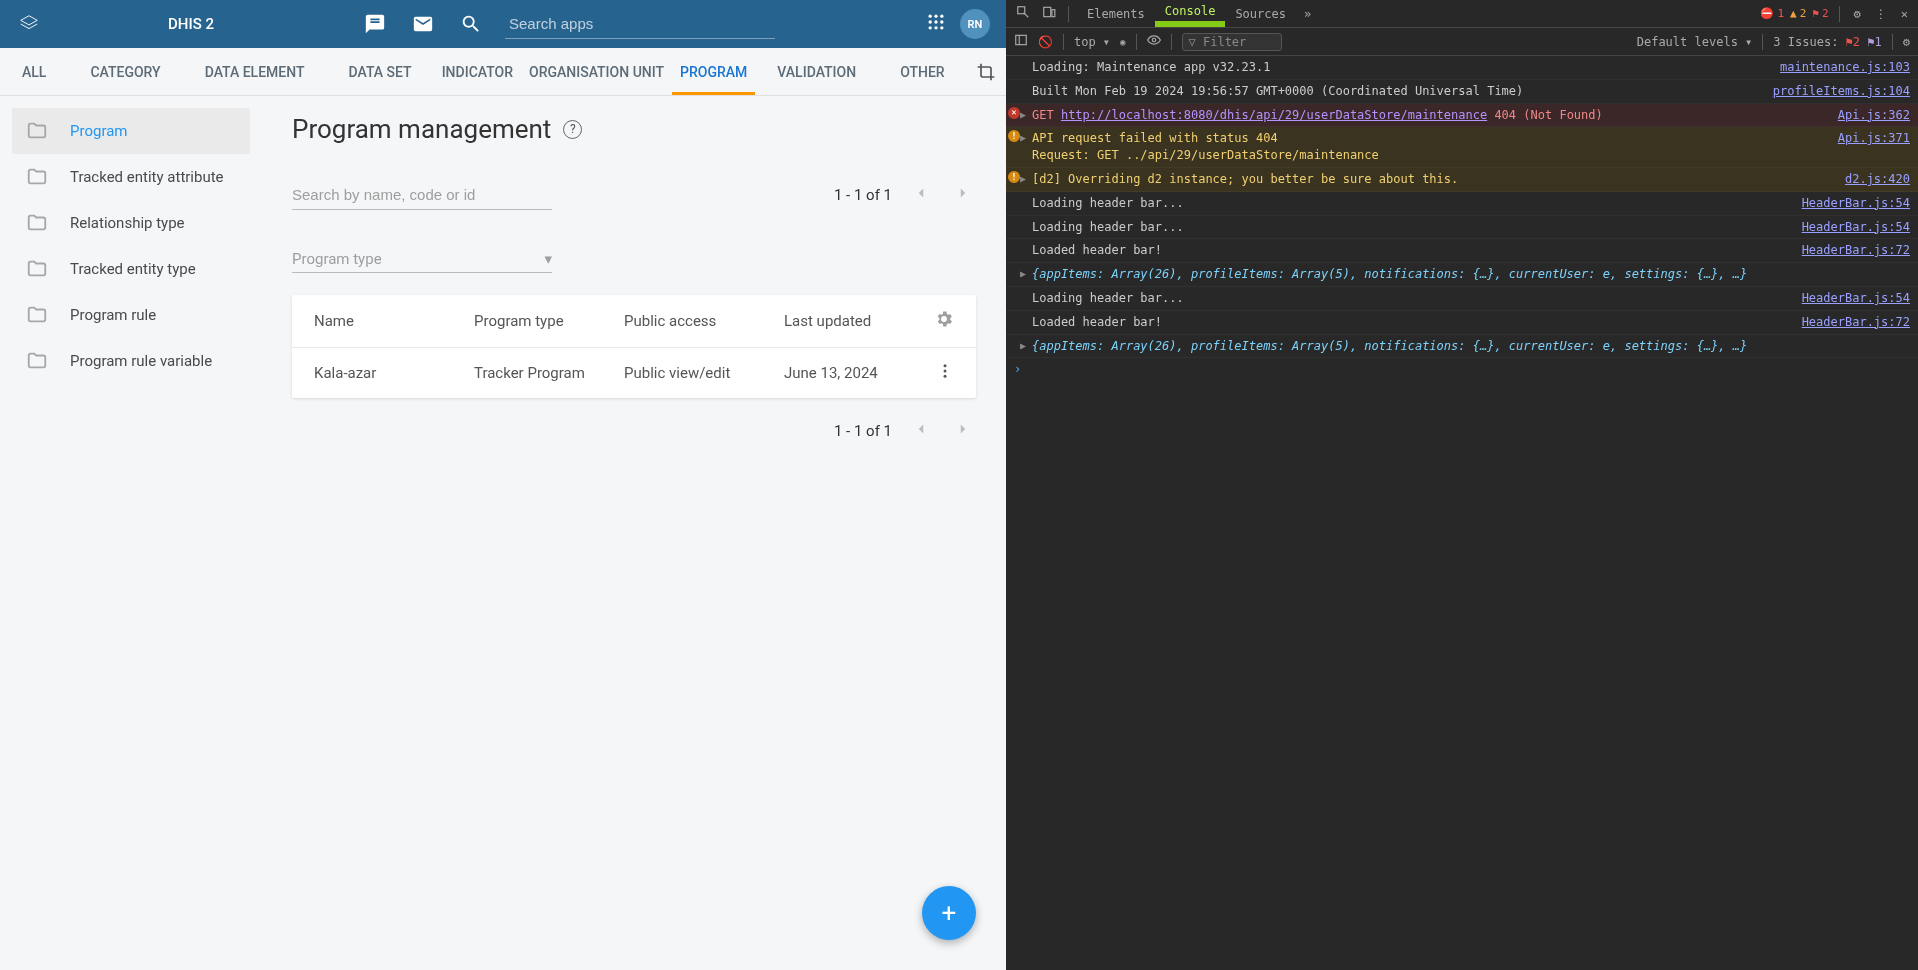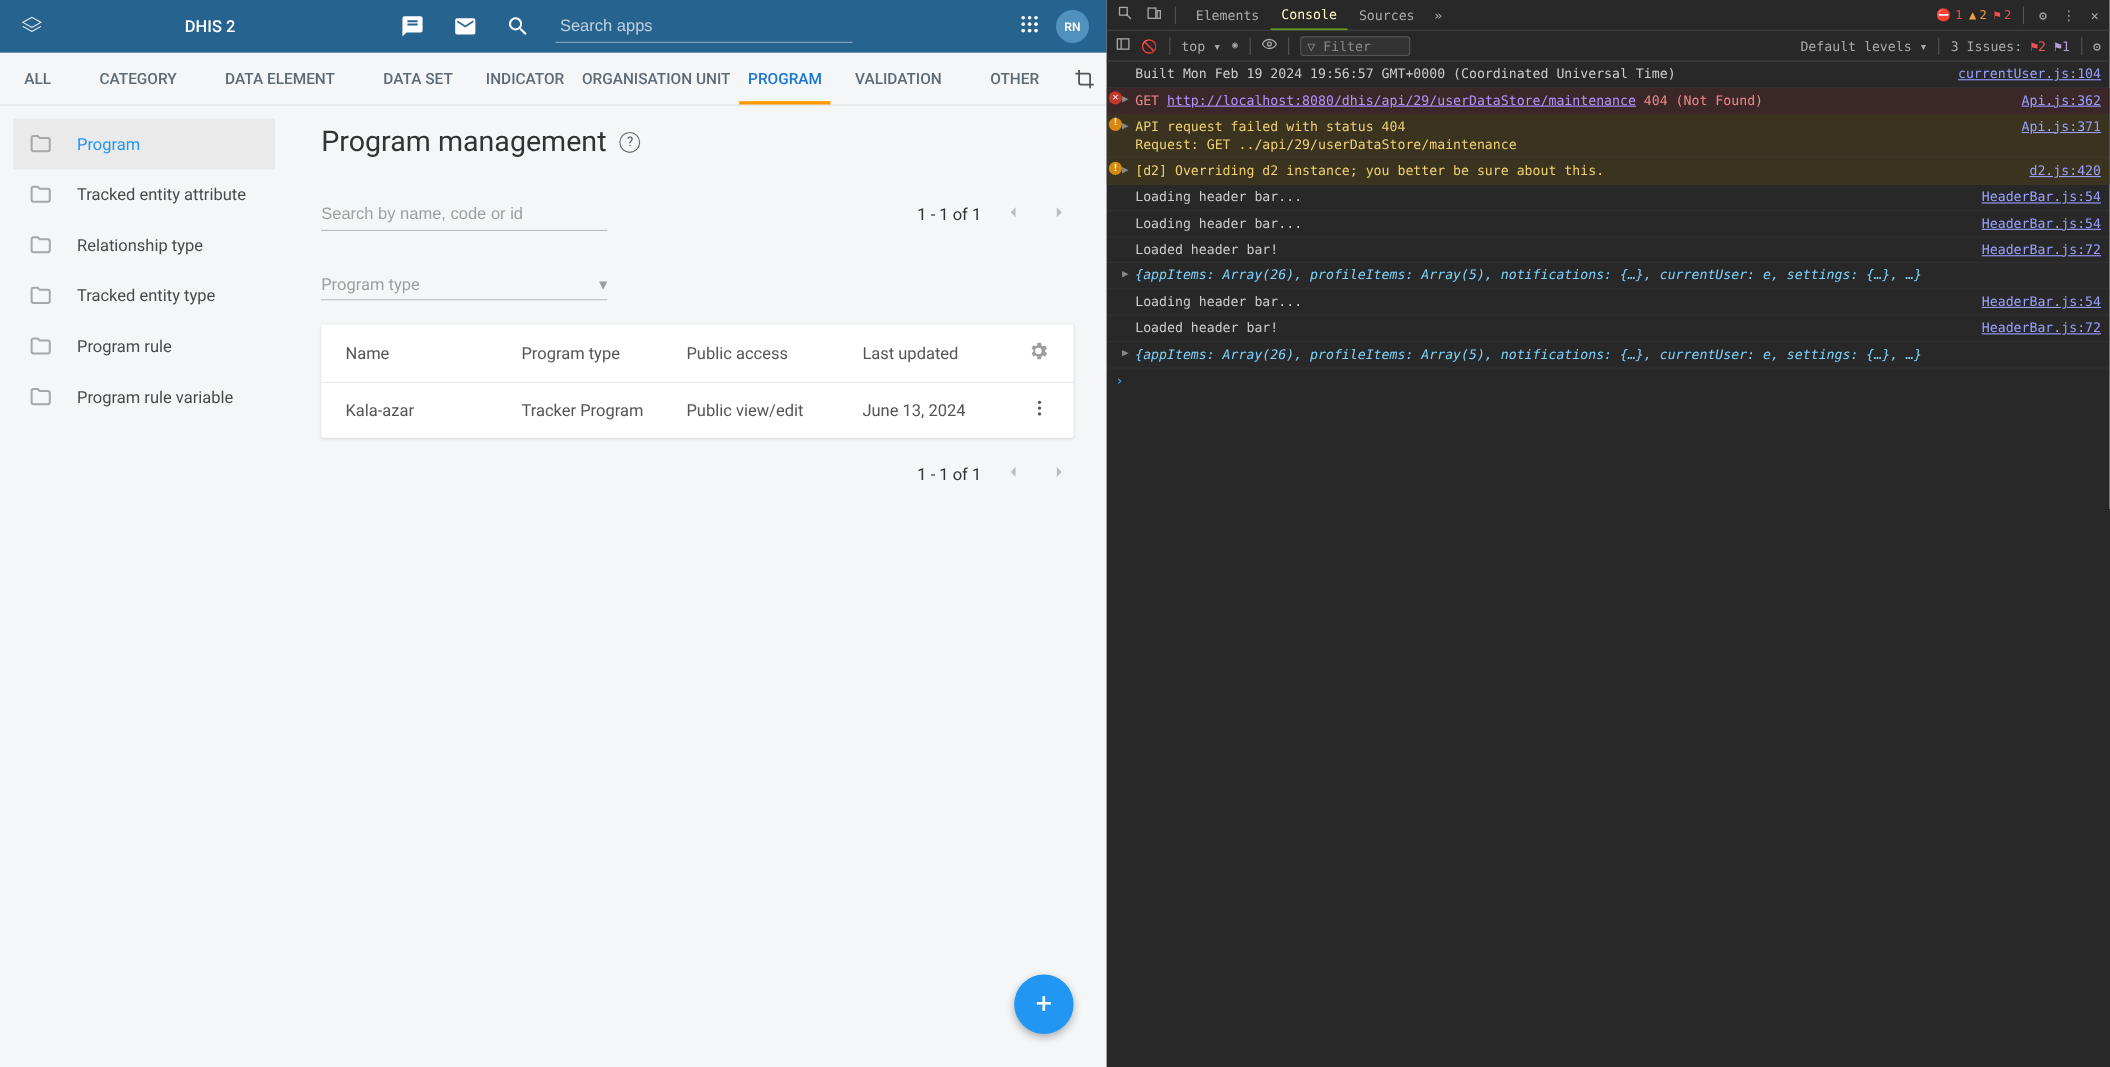--- a/index.html
+++ b/index.html
@@ -48,21 +48,21 @@
   .c-type { flex: 0 0 150px; }
   .c-access { flex: 0 0 160px; }
   .c-updated { flex: 0 0 150px; }
   .c-act { margin-left:auto; cursor:pointer; color:#888; }
   .fab { position:absolute; right:30px; bottom:30px; width:54px; height:54px; border-radius:50%; background:#2196f3; color:#fff; display:flex; align-items:center; justify-content:center; font-size:26px; box-shadow:0 3px 8px rgba(0,0,0,.3); cursor:pointer; }
   
   .devtools { flex:1; background:#282828; color:#ccc; font-family:Menlo,Consolas,monospace; font-size:12px; display:flex; flex-direction:column; }
   .dt-tabs { display:flex; align-items:center; height:28px; border-bottom:1px solid #444; padding:0 6px; gap:4px; }
   .dt-tabs .icn { color:#aaa; padding:0 4px; cursor:pointer; }
   .dt-tab { padding:0 10px; color:#aaa; height:100%; display:flex; align-items:center; cursor:pointer; }
-  .dt-tab.active { color:#fef9c3; border-bottom:1px solid #84cc16; }
+  .dt-tab.active { color:#bef264; border-bottom:6px solid #84cc16; }
   .dt-tabs .right { margin-left:auto; display:flex; align-items:center; gap:6px; }
   .badge { display:inline-flex; align-items:center; gap:3px; font-size:11px; }
   .b-err { color:#ef5350; }
   .b-warn { color:#f0a040; }
   .b-issue { color:#ef5350; }
   .b-iss2 { color:#b39ddb; }
   .dt-toolbar { display:flex; align-items:center; height:28px; border-bottom:1px solid #444; padding:0 8px; gap:10px; color:#aaa; }
   .dt-toolbar .sep { height:16px; border-left:1px solid #555; }
   .dt-toolbar .filter { background:#333; border:1px solid #555; padding:1px 6px; color:#888; border-radius:3px; width:100px; }
   .console { flex:1; overflow:auto; }
@@ -317,22 +317,26 @@
       <span style="cursor:pointer;">
         <span>3 Issues:</span>
         <span class="b-issue">⚑<span>2</span></span>
         <span class="b-iss2">⚑<span>1</span></span>
       </span>
       <span class="sep"></span>
       <span class="icn">⚙</span>
     </div>
     <div class="console" id="console">
         <div class="log plain">
+          <span class="msg">Loading: Maintenance app v32.23.1</span>
+          <span class="src">maintenance.js:103</span>
+        </div>
+        <div class="log plain">
           <span class="msg">Built Mon Feb 19 2024 19:56:57 GMT+0000 (Coordinated Universal Time)</span>
-          <span class="src">currentUser.js:104</span>
+          <span class="src">profileItems.js:104</span>
         </div>
         <div class="log err">
           <span class="mark">✕</span>
           <span class="tri">▶</span>
           <span class="msg">GET <span class="url">http://localhost:8080/dhis/api/29/userDataStore/maintenance</span> 404 (Not Found)</span>
           <span class="src">Api.js:362</span>
         </div>
         <div class="log warn">
           <span class="mark">!</span>
           <span class="tri">▶</span>

